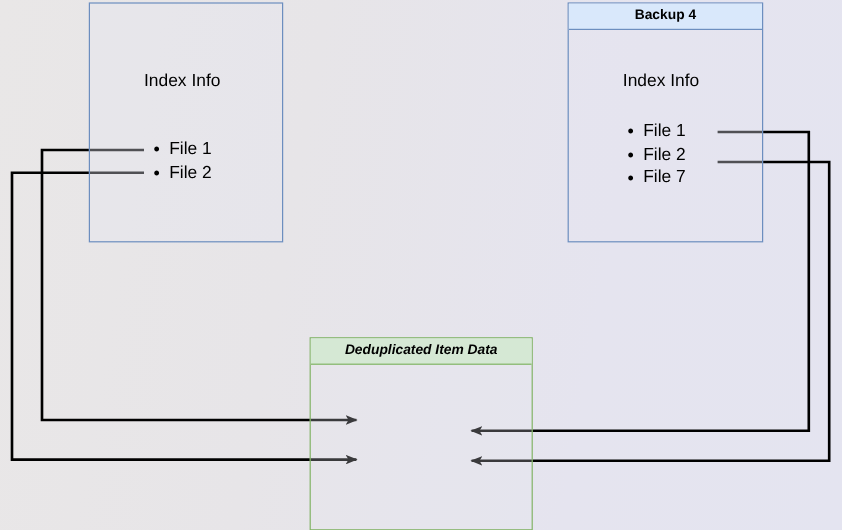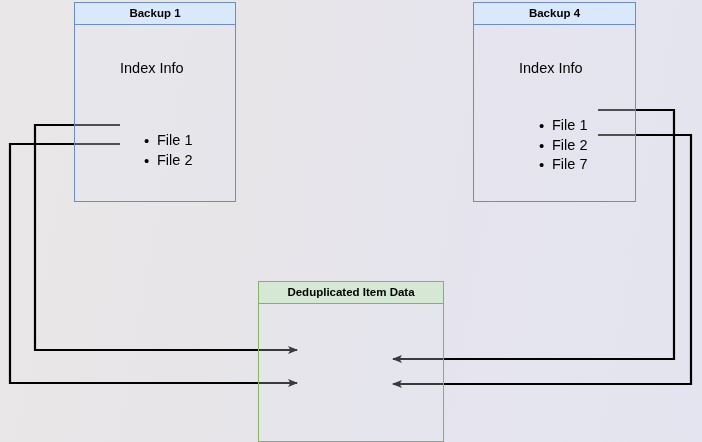--- a/index.html
+++ b/index.html
@@ -40,33 +40,34 @@
     text-align: center;
     font-size: 11.5px;
     font-weight: bold;
     color: #000;
     border-bottom: 1.5px solid #6c8ebf;
     background: #d9e8fb;
   }
   .green > .box-header {
     border-bottom-color: #82b366;
     background: #d5e8d4;
+    font-style: italic;
   }
 
   .index-label {
     position: absolute;
     font-size: 14.5px;
     color: #000;
     white-space: nowrap;
     margin-left: 21px;
   }
 
   ul.filelist {
     position: absolute;
-    margin: 16px;
+    margin: 0;
     padding: 0 0 0 16px;
     list-style: none;
     font-size: 14.5px;
     color: #000;
   }
   ul.filelist li {
     position: relative;
     line-height: 19.5px;
     white-space: nowrap;
   }
@@ -107,21 +108,20 @@
 
   <g fill="none" stroke="#000" stroke-width="2.2" stroke-linecap="butt" stroke-linejoin="miter">
     <path d="M 120,125 L 35,125 L 35,350 L 297,350" marker-end="url(#arrowR)"></path>
     <path d="M 120,144 L 10,144 L 10,383 L 297,383" marker-end="url(#arrowR)"></path>
     <path d="M 598,110 L 674,110 L 674,359 L 393,359" marker-end="url(#arrowL)"></path>
     <path d="M 598,135 L 691,135 L 691,384 L 393,384" marker-end="url(#arrowL)"></path>
   </g>
 </svg>
 
 <div class="box blue" id="b1">
-  <div class="box-header">Backup 1</div>
   <div class="index-label">Index Info</div>
   <ul class="filelist">
     <li>File 1</li>
     <li>File 2</li>
   </ul>
 </div>
 
 <div class="box blue" id="b2">
   <div class="box-header">Backup 4</div>
   <div class="index-label">Index Info</div>

